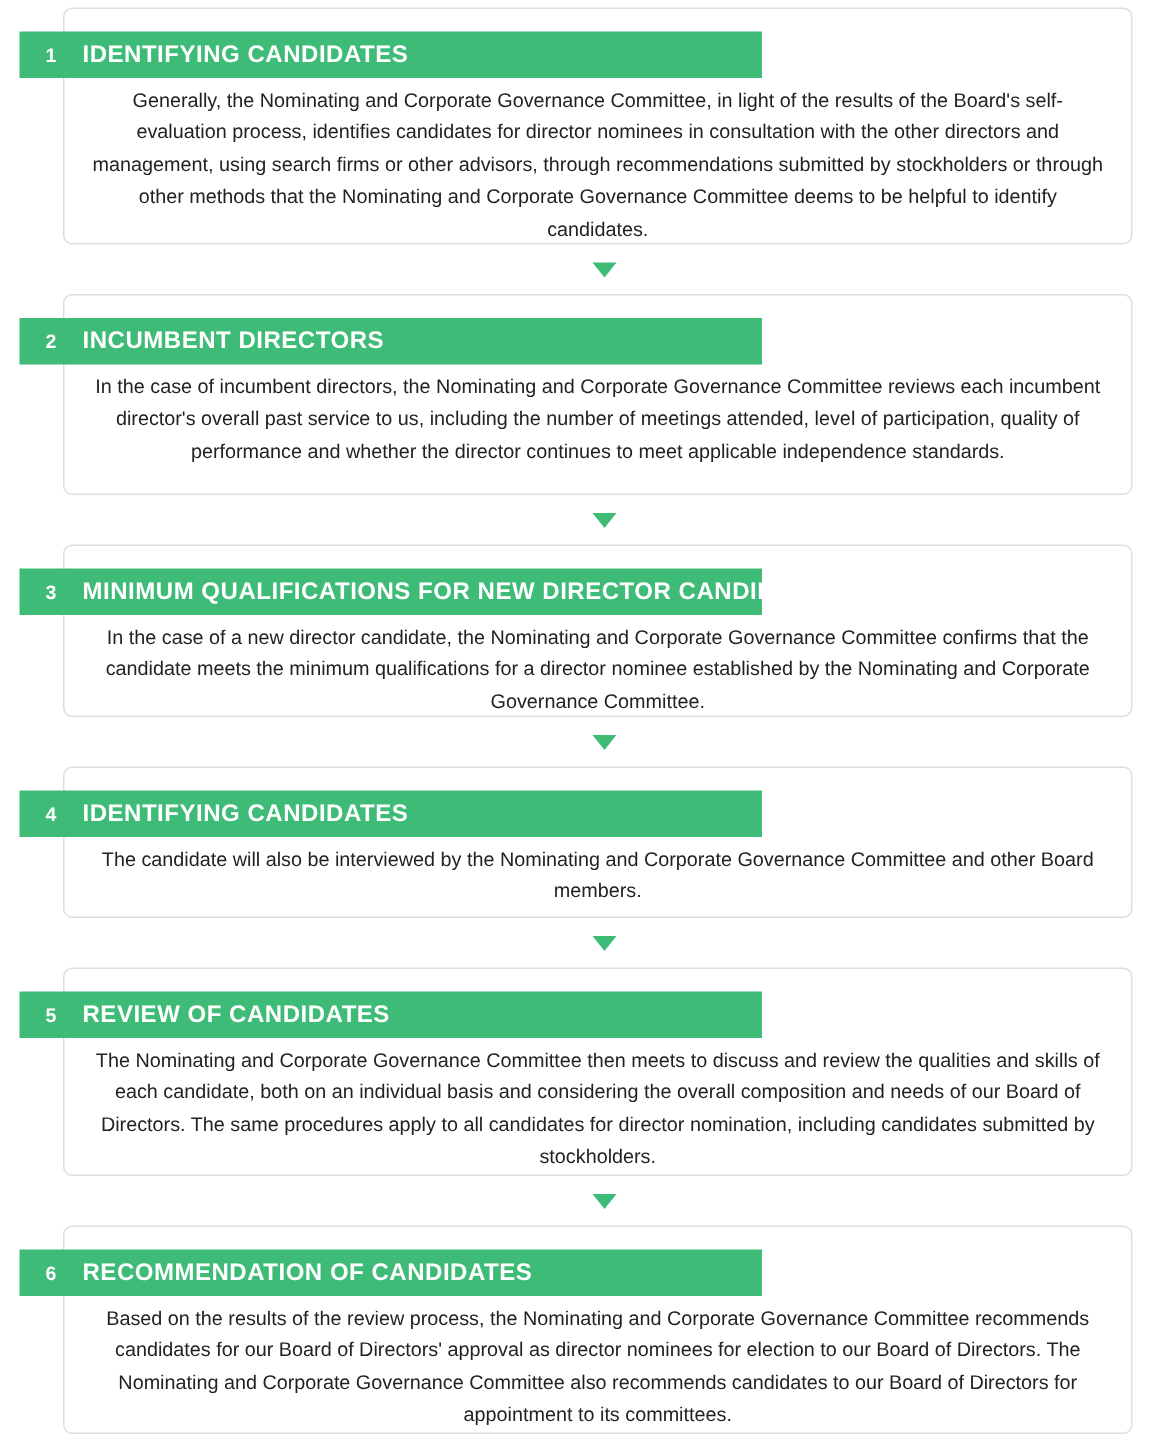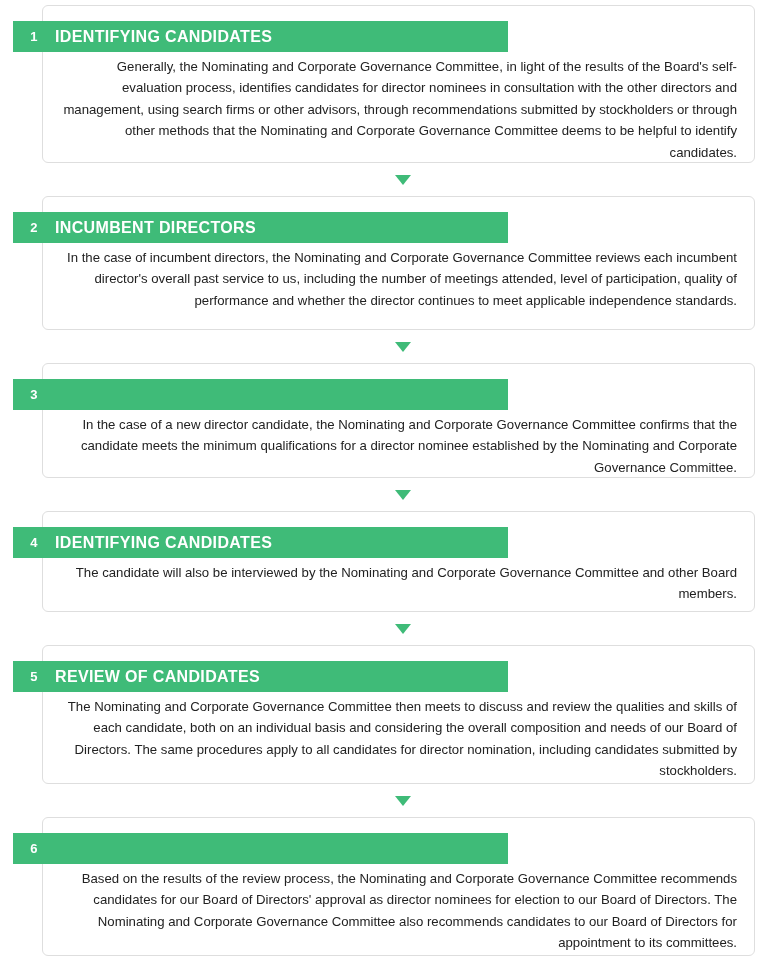--- a/index.html
+++ b/index.html
@@ -60,21 +60,21 @@
     line-height: 1;
     white-space: nowrap;
   }
 
   
   .step-body {
     padding: 50px 17px 18px 17px;
     color: #222222;
     font-size: 13.2px;
     line-height: 1.62;
-    text-align: right;
+    text-align: center;
   }
 
   
   .arrow {
     position: absolute;
     width: 0;
     height: 0;
     border-left: 8px solid transparent;
     border-right: 8px solid transparent;
     border-top: 10px solid #3fbb78;
@@ -96,20 +96,21 @@
       <div class="step-header">
         <span class="step-number">2</span>
         <span class="step-title">INCUMBENT DIRECTORS</span>
       </div>
       <p class="step-body">In the case of incumbent directors, the Nominating and Corporate Governance Committee reviews each incumbent director's overall past service to us, including the number of meetings attended, level of participation, quality of performance and whether the director continues to meet applicable independence standards.</p>
     </div>
     <div class="arrow" style="left: 395px; top: 341.5px;"></div>
     <div class="step" style="top: 363px; height: 115px;">
       <div class="step-header">
         <span class="step-number">3</span>
+        <span class="step-title">MINIMUM QUALIFICATIONS FOR NEW DIRECTOR CANDIDATE</span>
       </div>
       <p class="step-body">In the case of a new director candidate, the Nominating and Corporate Governance Committee confirms that the candidate meets the minimum qualifications for a director nominee established by the Nominating and Corporate Governance Committee.</p>
     </div>
     <div class="arrow" style="left: 395px; top: 489.5px;"></div>
     <div class="step" style="top: 511px; height: 101px;">
       <div class="step-header">
         <span class="step-number">4</span>
         <span class="step-title">IDENTIFYING CANDIDATES</span>
       </div>
       <p class="step-body">The candidate will also be interviewed by the Nominating and Corporate Governance Committee and other Board members.</p>
@@ -119,16 +120,17 @@
       <div class="step-header">
         <span class="step-number">5</span>
         <span class="step-title">REVIEW OF CANDIDATES</span>
       </div>
       <p class="step-body">The Nominating and Corporate Governance Committee then meets to discuss and review the qualities and skills of each candidate, both on an individual basis and considering the overall composition and needs of our Board of Directors. The same procedures apply to all candidates for director nomination, including candidates submitted by stockholders.</p>
     </div>
     <div class="arrow" style="left: 395px; top: 795.5px;"></div>
     <div class="step" style="top: 817px; height: 139px;">
       <div class="step-header">
         <span class="step-number">6</span>
+        <span class="step-title">RECOMMENDATION OF CANDIDATES</span>
       </div>
       <p class="step-body">Based on the results of the review process, the Nominating and Corporate Governance Committee recommends candidates for our Board of Directors' approval as director nominees for election to our Board of Directors. The Nominating and Corporate Governance Committee also recommends candidates to our Board of Directors for appointment to its committees.</p>
     </div>
   </div>
 
 </body></html>

